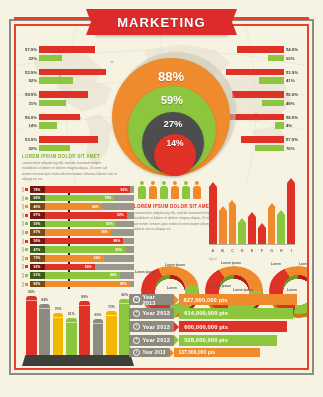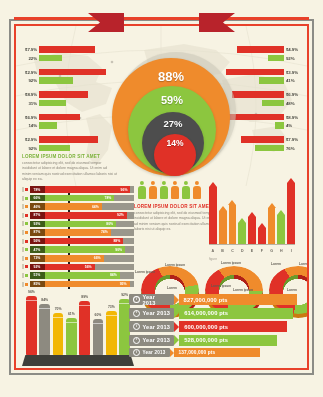--- a/index.html
+++ b/index.html
@@ -724,15 +724,18 @@
         <span class="yval" style="background:#ef8b2c;width:76px;height:9px;font-size:4.8px">137,000,000 pts</span>
       </div>
     </div>
 
   </div>
 
   <div class="ribbon-line"></div>
   <div class="ribbon-wrap">
     <div class="ribbon-tail l"></div>
     <div class="ribbon-tail r"></div>
+    <div class="ribbon-main">
+      <span class="ribbon-title">MARKETING</span>
+    </div>
   </div>
 
 </div>
 
 </body></html>

